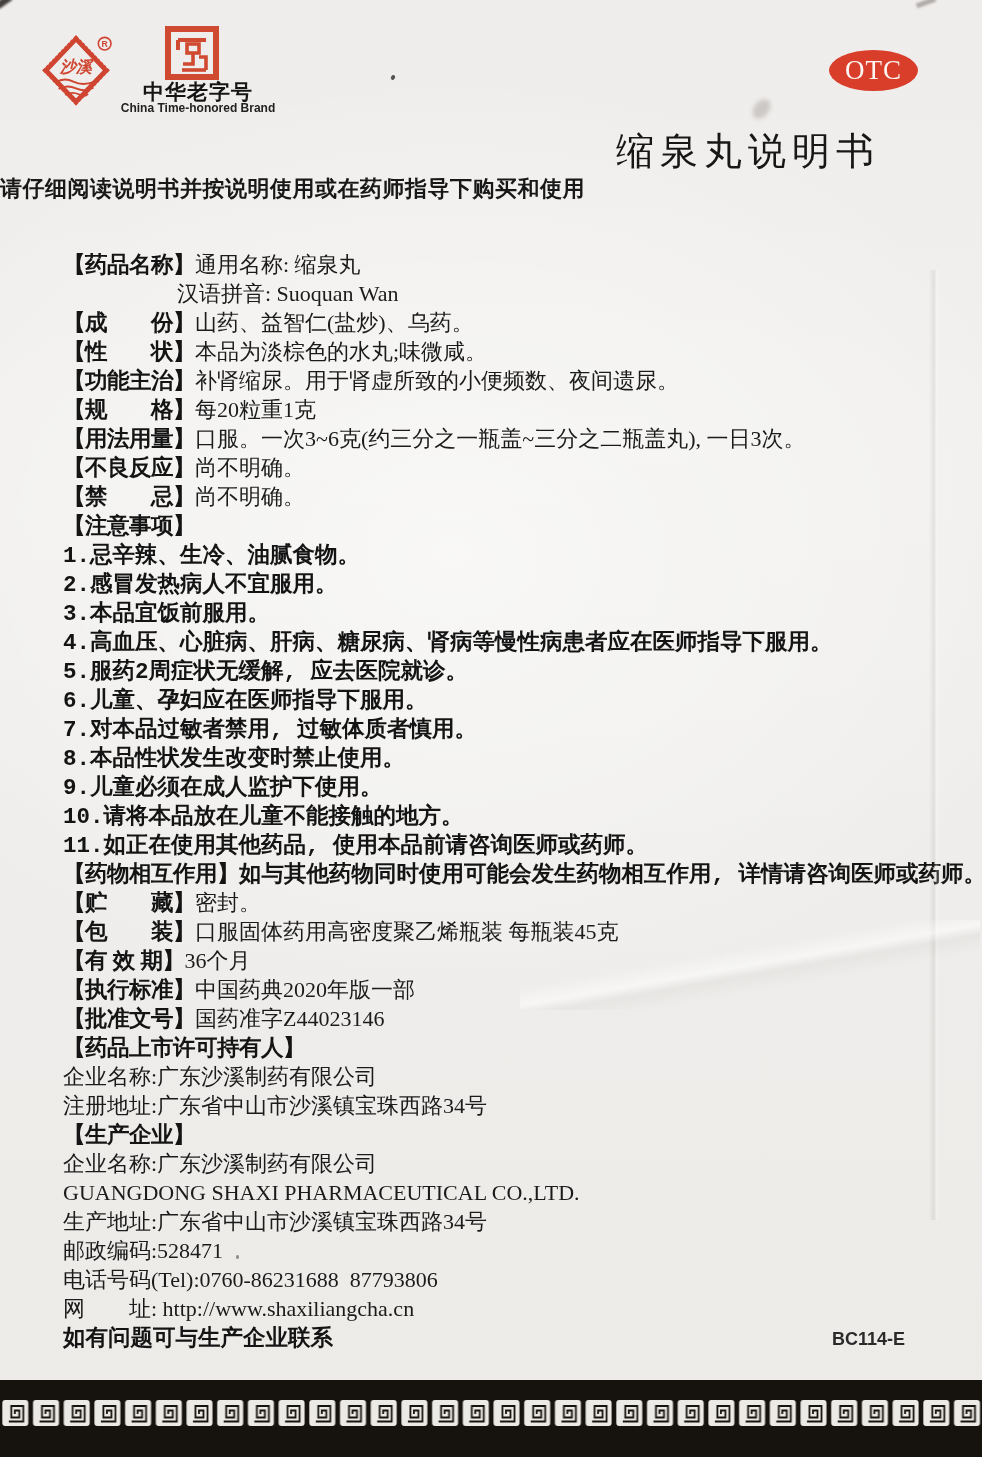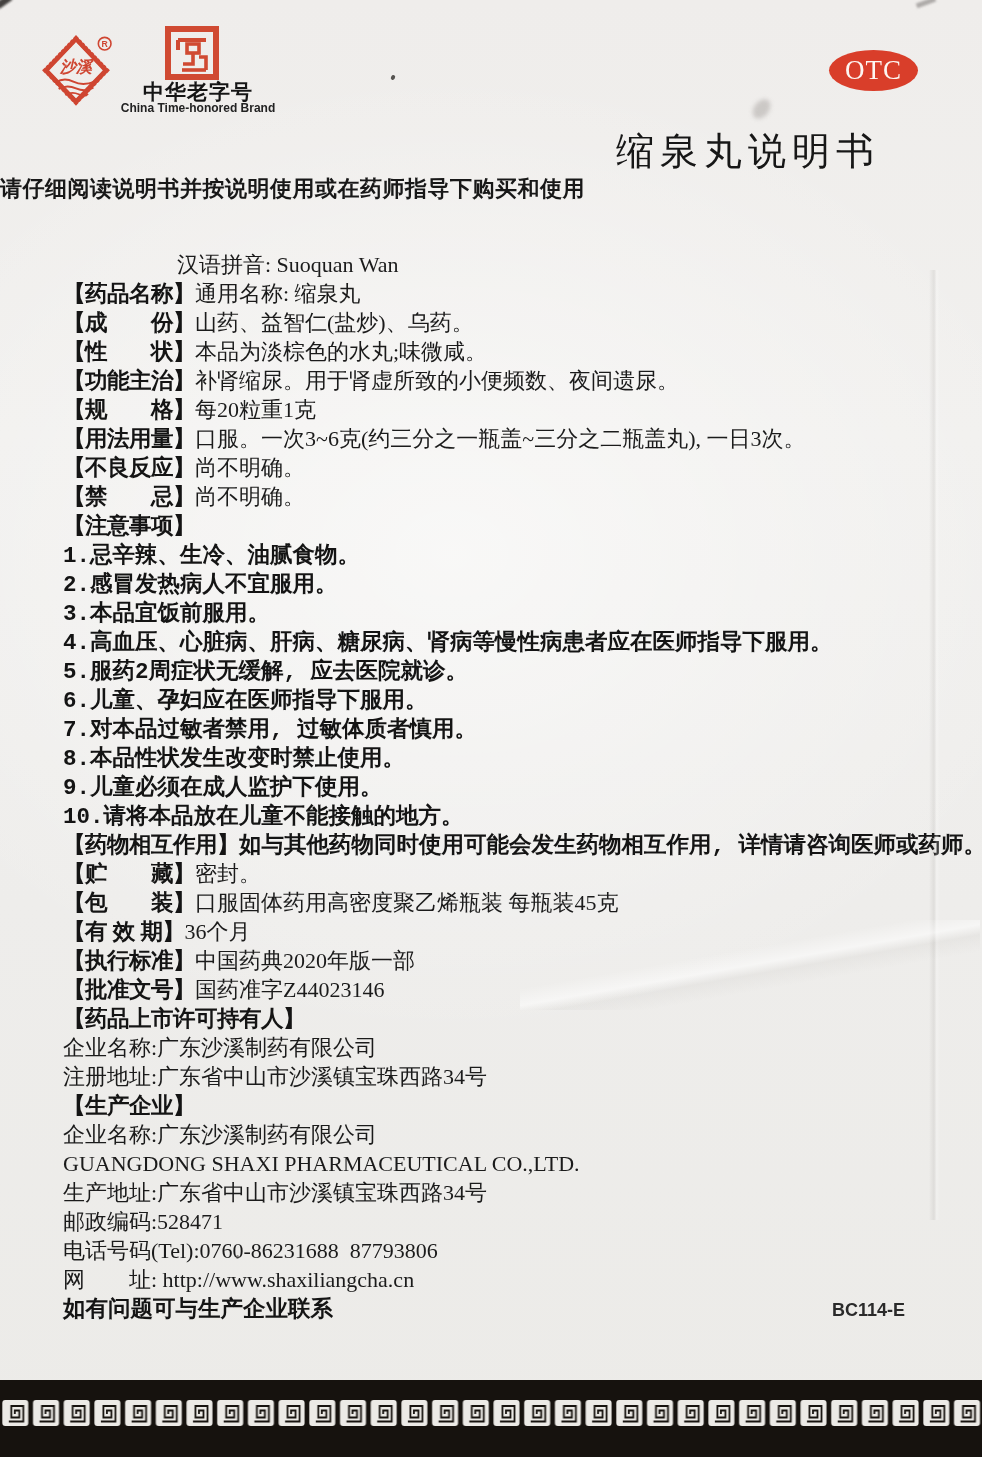--- a/index.html
+++ b/index.html
@@ -90,40 +90,41 @@
 
   <div class="brand-name">中华老字号</div>
   <div class="brand-en">China Time-honored Brand</div>
 
   <div class="otc">OTC</div>
 
   <div class="title">缩泉丸说明书</div>
   <div class="subtitle">请仔细阅读说明书并按说明使用或在药师指导下购买和使用</div>
 
   <div class="body-lines">
+      <div class="line mix"><span class="lbl">【药品名称】</span><span class="txt">通用名称: 缩泉丸</span></div>
       <div class="line indent"><span class="txt">汉语拼音: Suoquan Wan</span></div>
-      <div class="line mix"><span class="lbl">【药品名称】</span><span class="txt">通用名称: 缩泉丸</span></div>
       <div class="line mix"><span class="lbl">【成　　份】</span><span class="txt">山药、益智仁(盐炒)、乌药。</span></div>
       <div class="line mix"><span class="lbl">【性　　状】</span><span class="txt">本品为淡棕色的水丸;味微咸。</span></div>
       <div class="line mix"><span class="lbl">【功能主治】</span><span class="txt">补肾缩尿。用于肾虚所致的小便频数、夜间遗尿。</span></div>
       <div class="line mix"><span class="lbl">【规　　格】</span><span class="txt">每20粒重1克</span></div>
       <div class="line mix"><span class="lbl">【用法用量】</span><span class="txt">口服。一次3~6克(约三分之一瓶盖~三分之二瓶盖丸), 一日3次。</span></div>
       <div class="line mix"><span class="lbl">【不良反应】</span><span class="txt">尚不明确。</span></div>
       <div class="line mix"><span class="lbl">【禁　　忌】</span><span class="txt">尚不明确。</span></div>
       <div class="line mix"><span class="lbl">【注意事项】</span></div>
       <div class="line bold"><span class="txt">1.忌辛辣、生冷、油腻食物。</span></div>
       <div class="line bold"><span class="txt">2.感冒发热病人不宜服用。</span></div>
       <div class="line bold"><span class="txt">3.本品宜饭前服用。</span></div>
       <div class="line bold"><span class="txt">4.高血压、心脏病、肝病、糖尿病、肾病等慢性病患者应在医师指导下服用。</span></div>
       <div class="line bold"><span class="txt">5.服药2周症状无缓解, 应去医院就诊。</span></div>
       <div class="line bold"><span class="txt">6.儿童、孕妇应在医师指导下服用。</span></div>
       <div class="line bold"><span class="txt">7.对本品过敏者禁用, 过敏体质者慎用。</span></div>
       <div class="line bold"><span class="txt">8.本品性状发生改变时禁止使用。</span></div>
       <div class="line bold"><span class="txt">9.儿童必须在成人监护下使用。</span></div>
       <div class="line bold"><span class="txt">10.请将本品放在儿童不能接触的地方。</span></div>
+      <div class="line bold"><span class="txt">11.如正在使用其他药品, 使用本品前请咨询医师或药师。</span></div>
       <div class="line bold"><span class="lbl">【药物相互作用】</span><span class="txt">如与其他药物同时使用可能会发生药物相互作用, 详情请咨询医师或药师。</span></div>
       <div class="line mix"><span class="lbl">【贮　　藏】</span><span class="txt">密封。</span></div>
       <div class="line mix"><span class="lbl">【包　　装】</span><span class="txt">口服固体药用高密度聚乙烯瓶装 每瓶装45克</span></div>
       <div class="line mix"><span class="lbl">【有 效 期】</span><span class="txt">36个月</span></div>
       <div class="line mix"><span class="lbl">【执行标准】</span><span class="txt">中国药典2020年版一部</span></div>
       <div class="line mix"><span class="lbl">【批准文号】</span><span class="txt">国药准字Z44023146</span></div>
       <div class="line mix"><span class="lbl">【药品上市许可持有人】</span></div>
       <div class="line serif"><span class="txt">企业名称:广东沙溪制药有限公司</span></div>
       <div class="line serif"><span class="txt">注册地址:广东省中山市沙溪镇宝珠西路34号</span></div>
       <div class="line mix"><span class="lbl">【生产企业】</span></div>

